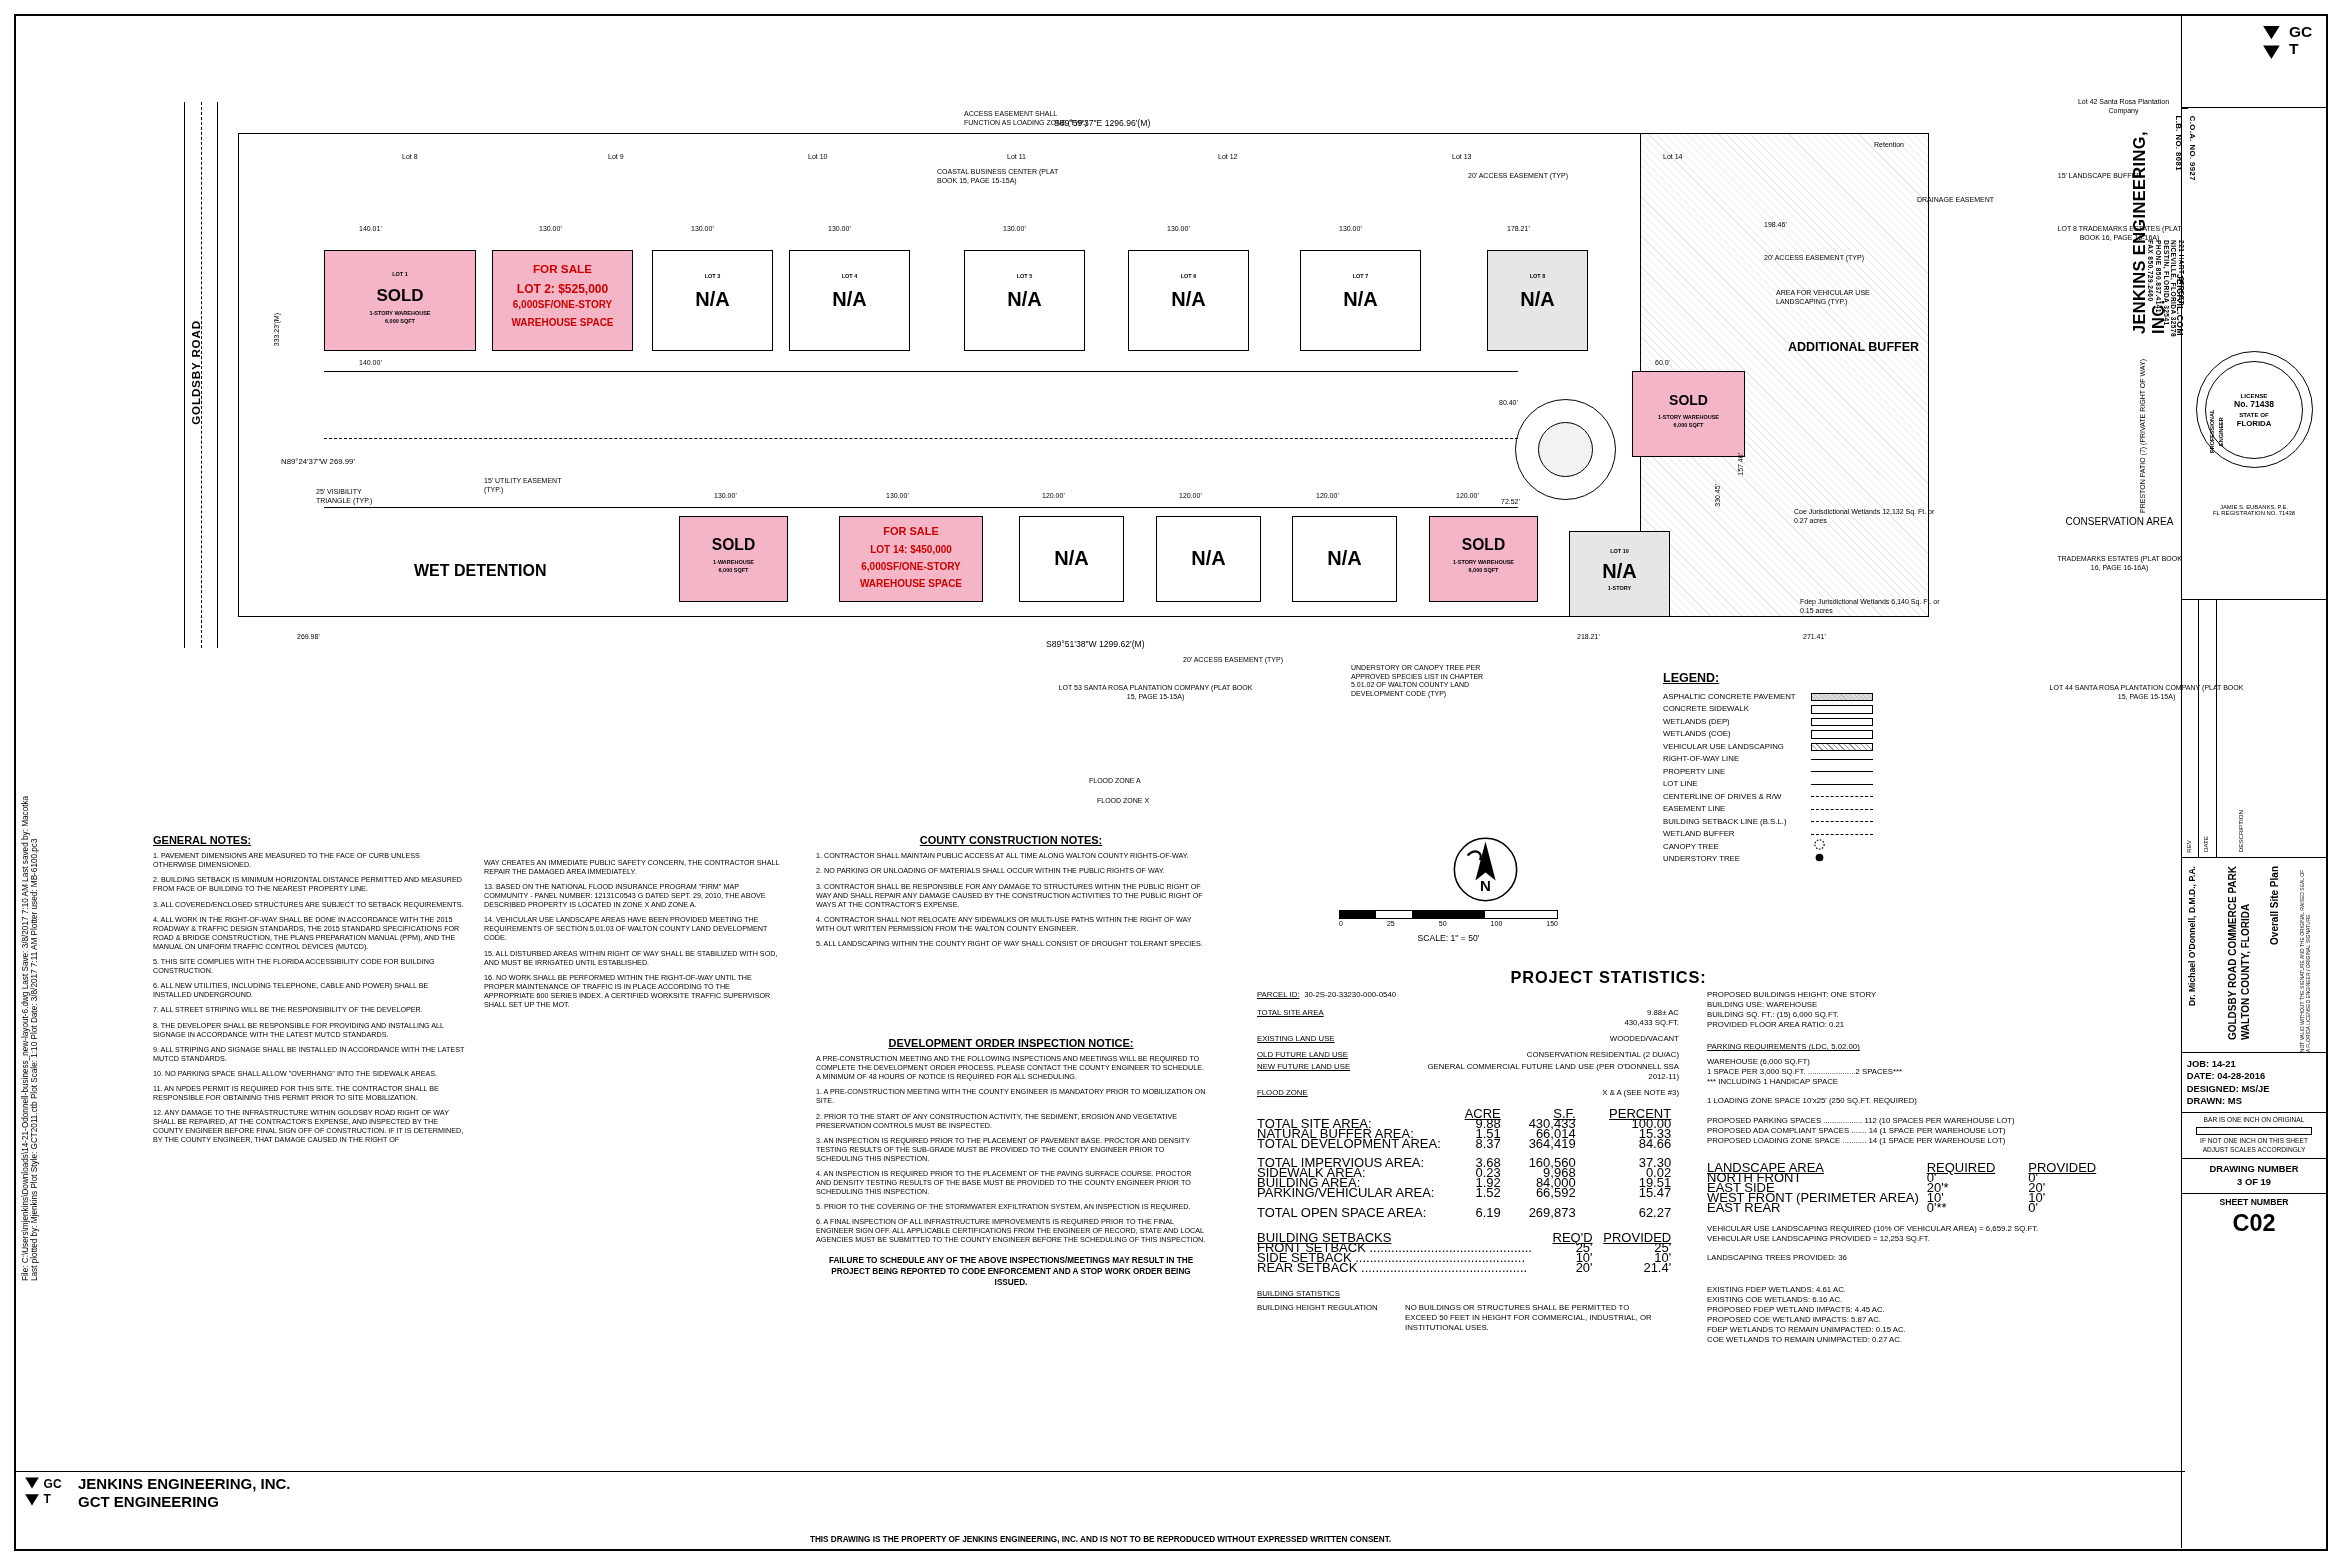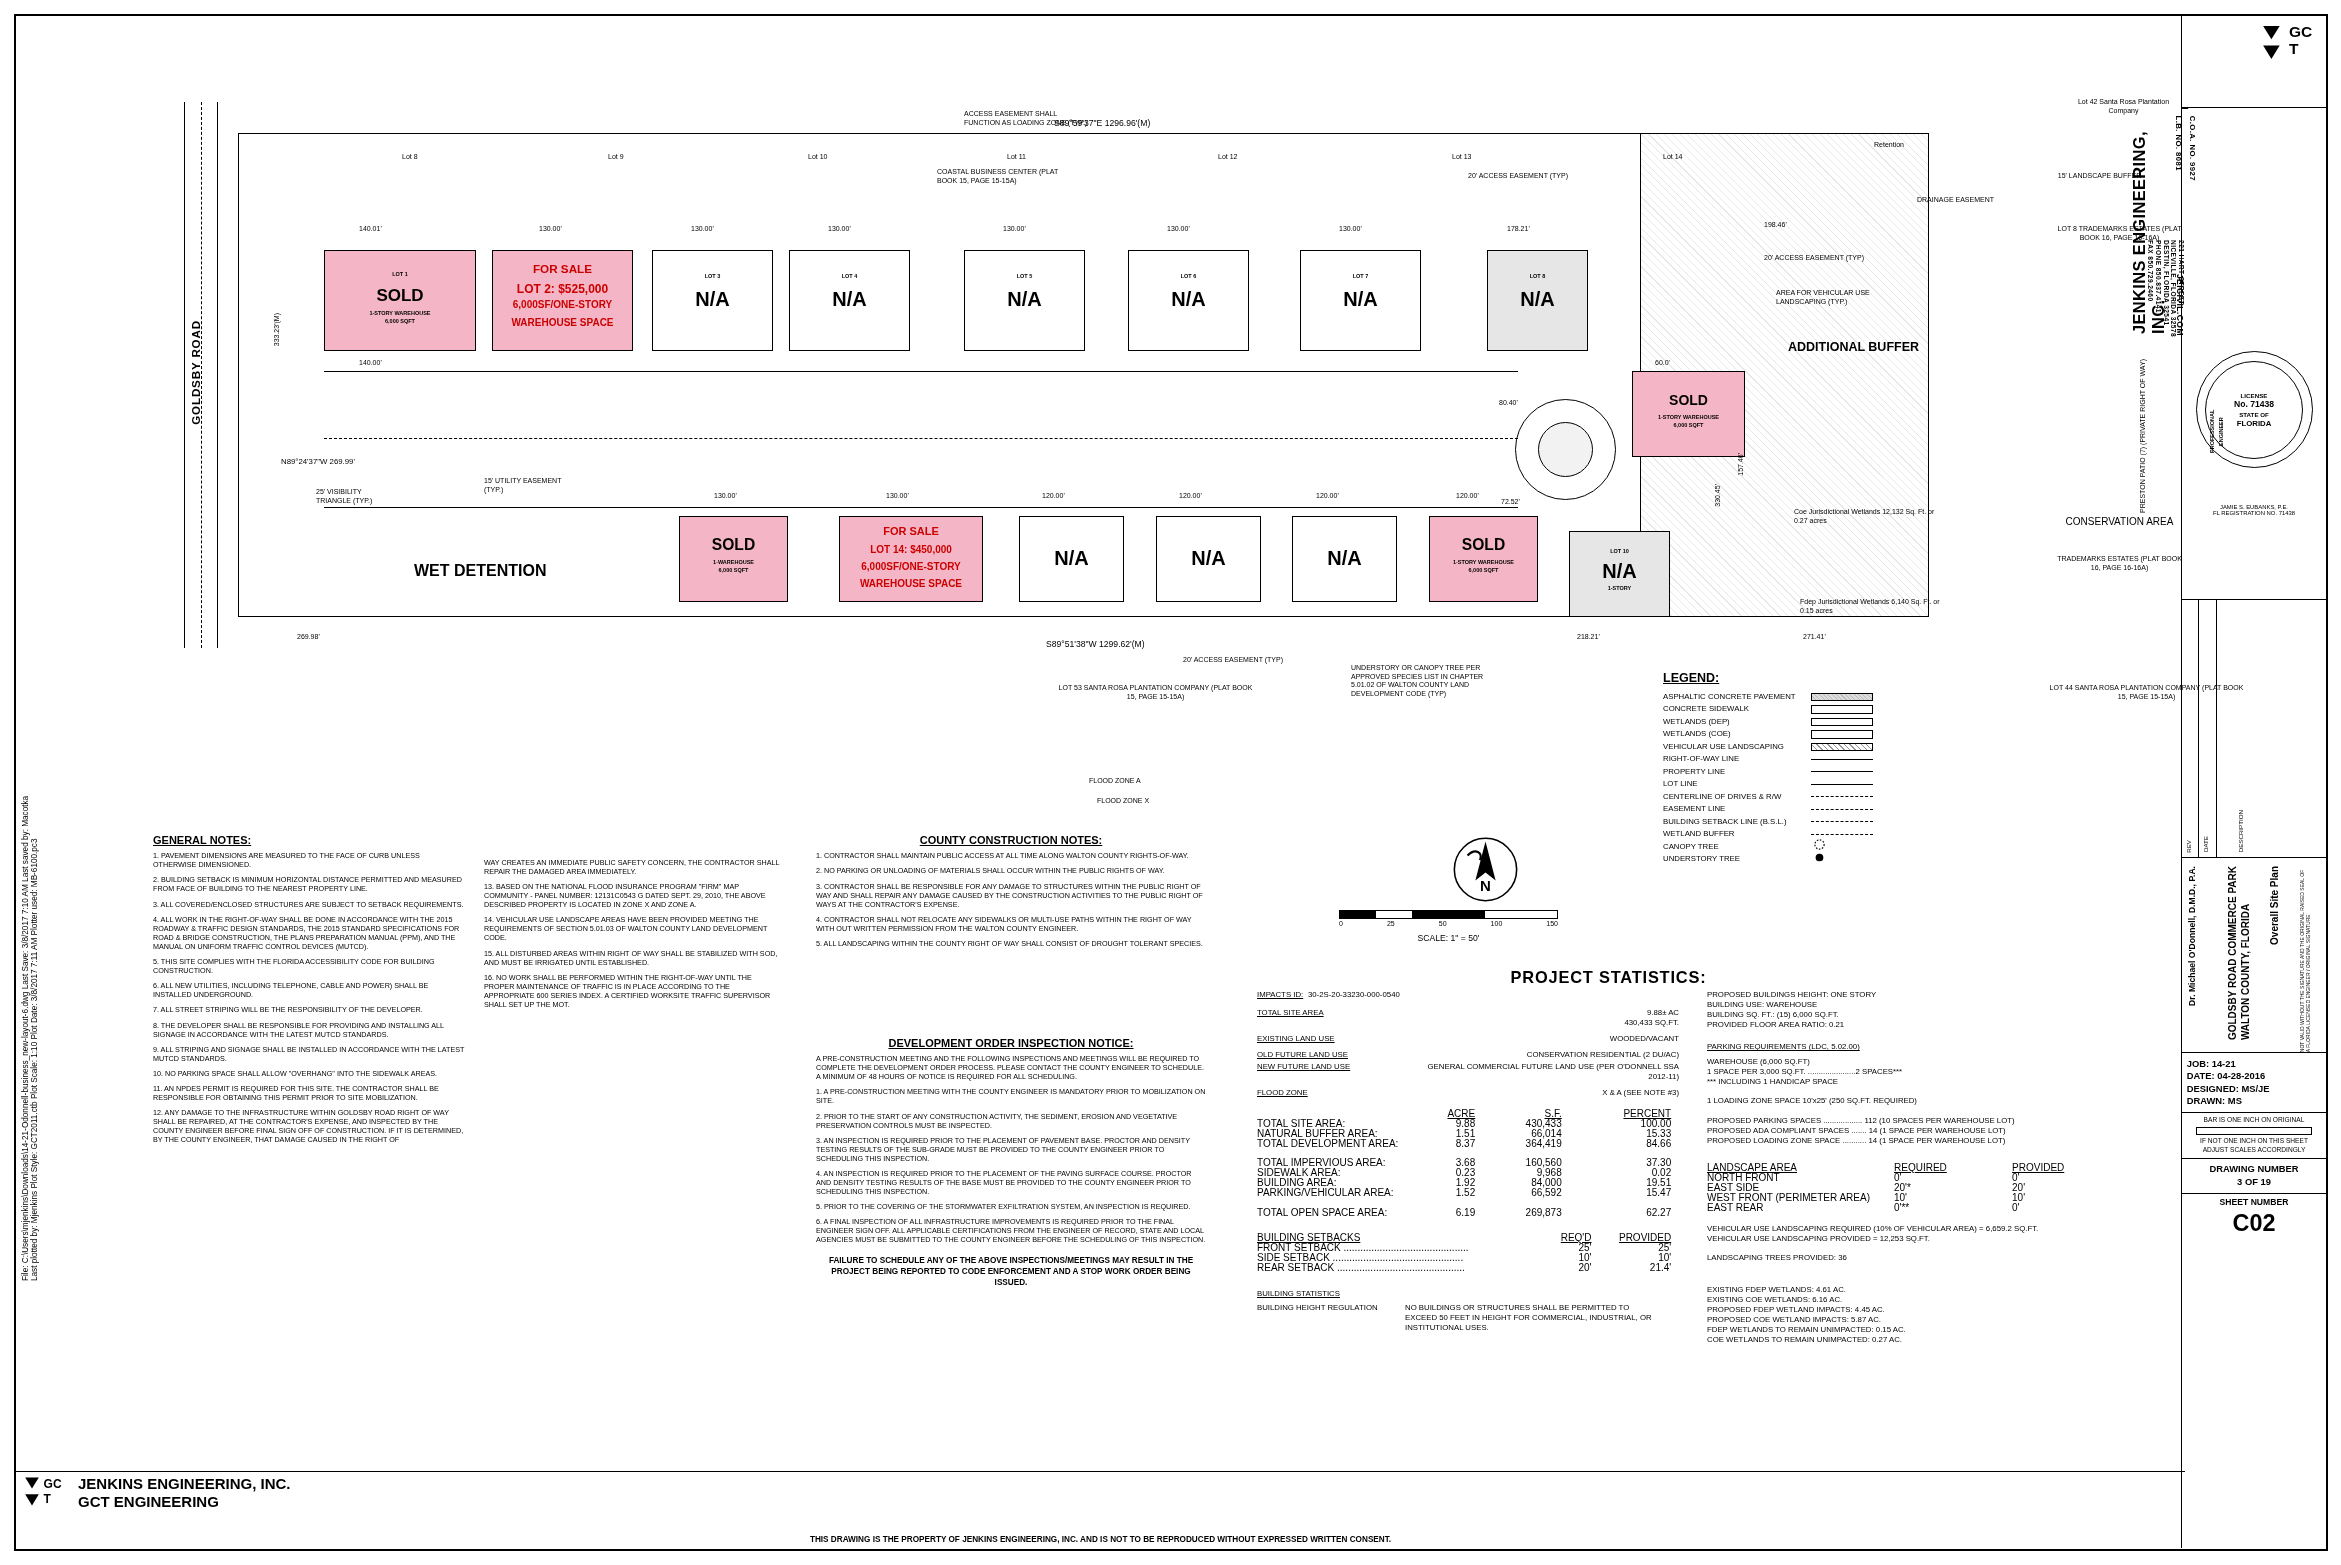--- a/index.html
+++ b/index.html
@@ -100,21 +100,21 @@
   .road-v { position:absolute; writing-mode: vertical-rl; transform: rotate(180deg);
      font-size:11.7px; font-weight:bold; letter-spacing:0.8px;}
 
   
   .notes { position:absolute; font-size:7.2px; line-height:9px; }
   .notes h3 { font-size:11px; margin:0 0 6.2px 0; text-decoration: underline; font-weight:bold;}
   .notes p { margin:0 0 6.2px 0; }
   .stats { position:absolute; font-size:7.8px; line-height:10px; }
   .stats h3 { font-size:16.4px; margin:0 0 7.8px 0; letter-spacing:0.8px; }
   .u { text-decoration: underline; }
-  table.st { border-collapse:collapse; font-size:10px;}
+  table.st { border-collapse:collapse; font-size:13px;}
   table.st td { padding:0 7.8px 0 0; white-space:nowrap;}
   .legend { position:absolute; font-size:7.8px; line-height:12.5px;}
   .legend h3 { font-size:12.5px; margin:0 0 6.2px 0; text-decoration:underline;}
   .lg-row { display:flex; align-items:center; height:12.5px;}
   .lg-name { width:148px; }
   .lg-sw { width:62px; height:8.6px; border:0.8px solid #000; }
   .northarrow { position:absolute; }
   .scalebar { position:absolute; font-size:7.8px; text-align:center;}
   .failnote { font-size:8.2px; font-weight:bold; text-align:center; line-height:11px;}
 </style>
@@ -356,21 +356,21 @@
     <div class="failnote" style="margin-top:11px;">FAILURE TO SCHEDULE ANY OF THE ABOVE INSPECTIONS/MEETINGS MAY RESULT IN THE PROJECT BEING REPORTED TO CODE ENFORCEMENT AND A STOP WORK ORDER BEING ISSUED.</div>
   </div>
 
   <div class="stats" style="left:1241px;top:956px;width:890px;">
     <h3 style="text-align:center;width:515px;margin-left:94px;">PROJECT STATISTICS:</h3>
 
     <div style="display:flex;gap:28px;">
 
       <div style="width:422px;">
         <div style="display:flex;">
-            <span class="u">IMPACTS ID:</span>
+            <span class="u">PARCEL ID:</span>
           <span style="margin-left:4.7px;">30-2S-20-33230-000-0540</span>
           </div>
         <div style="display:flex;justify-content:space-between;margin-top:7.8px;">
           <span class="u">TOTAL SITE AREA</span>
           <span>9.88± AC</span>
           </div>
         <div style="text-align:right;">430,433 SQ.FT.</div>
         <div style="display:flex;justify-content:space-between;margin-top:6.2px;">
           <span class="u">EXISTING LAND USE</span>
           <span>WOODED/VACANT</span>

